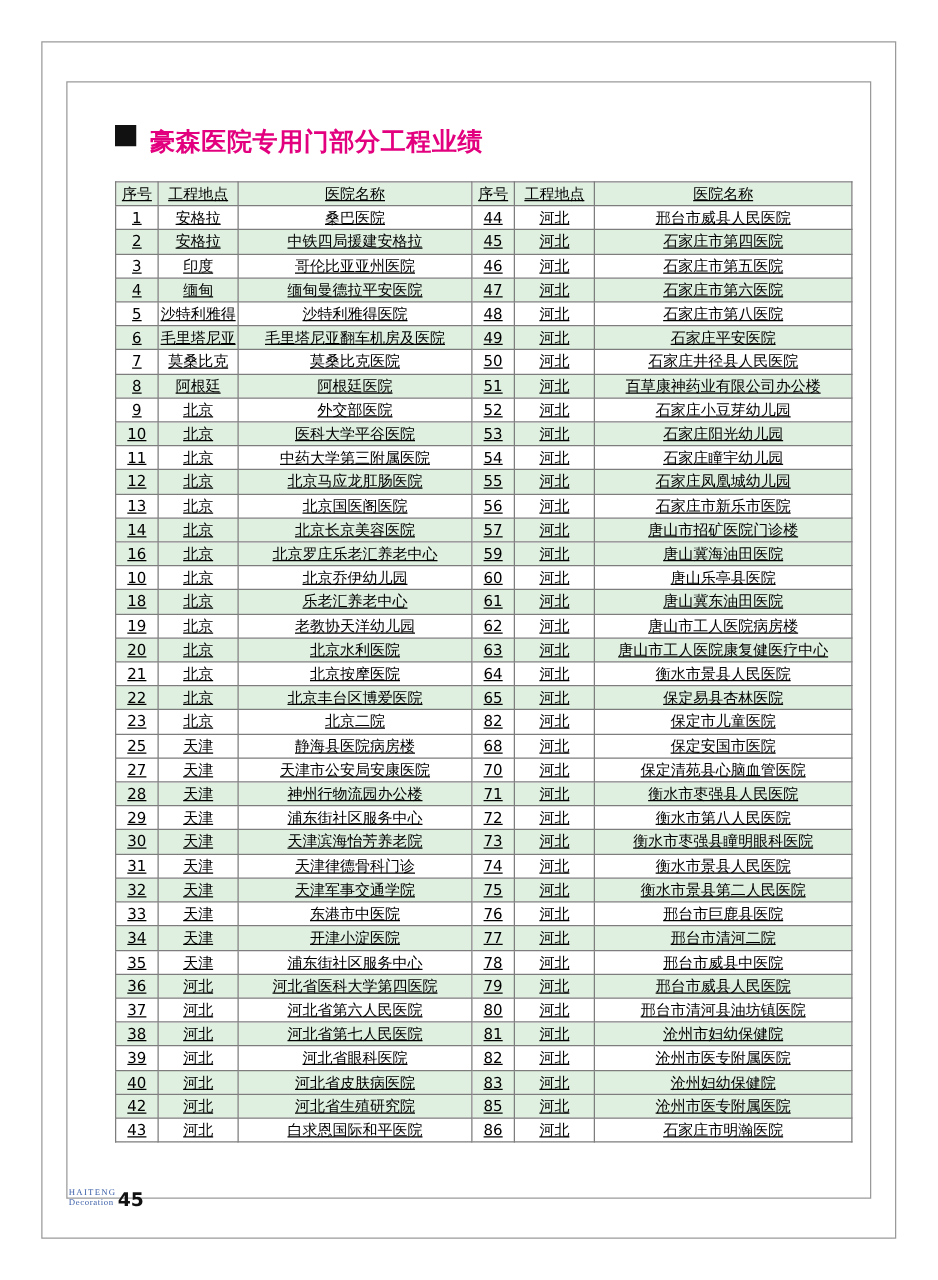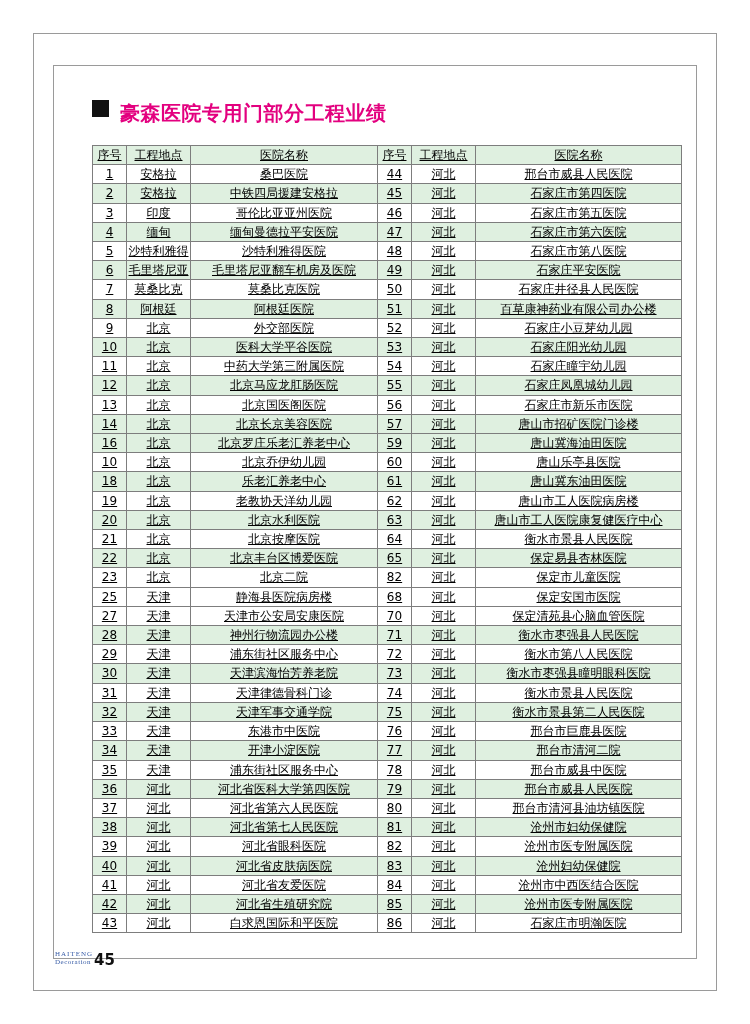--- a/index.html
+++ b/index.html
@@ -436,28 +436,20 @@
           <td class="c-name2">沧州市医专附属医院</td>
         </tr>
         <tr class="row-green">
           <td class="c-no">40</td>
           <td class="c-loc">河北</td>
           <td class="c-name">河北省皮肤病医院</td>
           <td class="c-no2">83</td>
           <td class="c-loc2">河北</td>
           <td class="c-name2">沧州妇幼保健院</td>
         </tr>
-        <tr class="row-white">
-          <td class="c-no">41</td>
-          <td class="c-loc">河北</td>
-          <td class="c-name">河北省友爱医院</td>
-          <td class="c-no2">84</td>
-          <td class="c-loc2">河北</td>
-          <td class="c-name2">沧州市中西医结合医院</td>
-        </tr>
         <tr class="row-green">
           <td class="c-no">42</td>
           <td class="c-loc">河北</td>
           <td class="c-name">河北省生殖研究院</td>
           <td class="c-no2">85</td>
           <td class="c-loc2">河北</td>
           <td class="c-name2">沧州市医专附属医院</td>
         </tr>
         <tr class="row-white">
           <td class="c-no">43</td>

